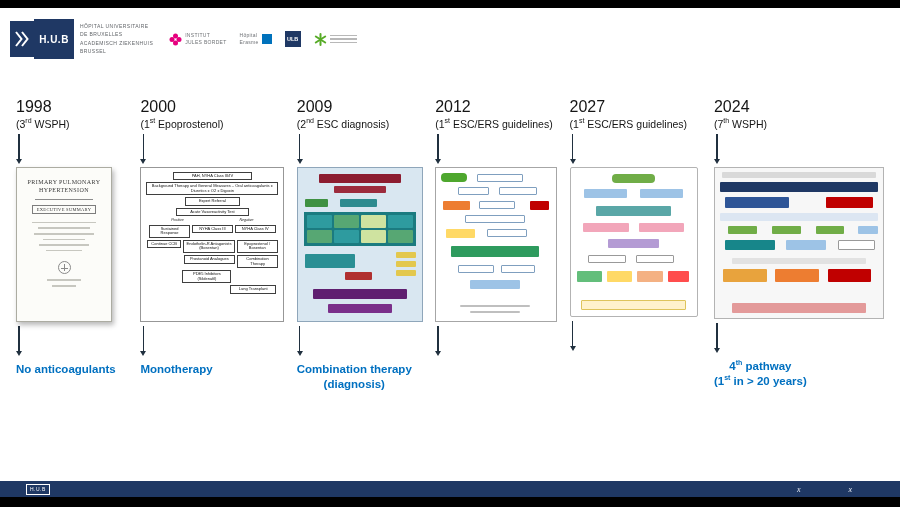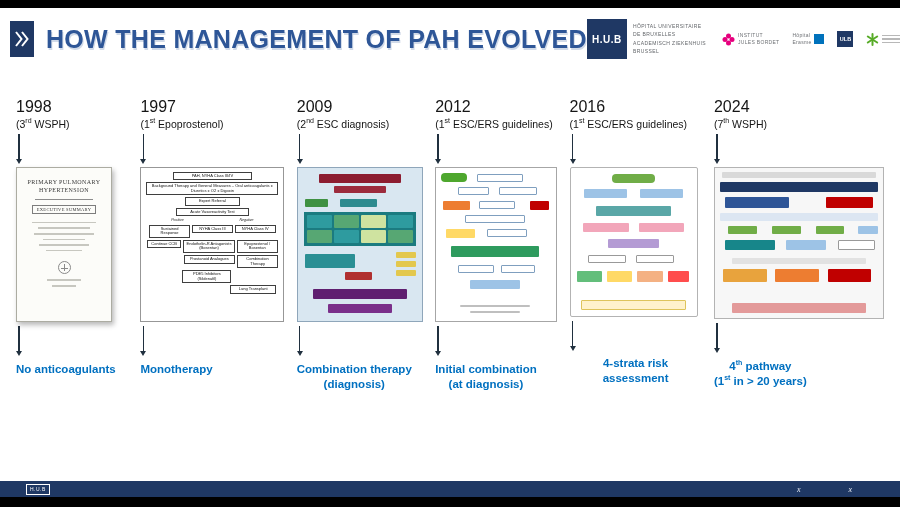--- a/index.html
+++ b/index.html
@@ -94,21 +94,20 @@
 
 <div class="slide">
 
   <header class="topbar">
     <span class="chev">
       <svg width="14" height="16" viewBox="0 0 14 16">
         <path d="M1 1 L6.5 8 L1 15" stroke="#fff" stroke-width="2" fill="none"></path>
         <path d="M7 1 L12.5 8 L7 15" stroke="#fff" stroke-width="2" fill="none"></path>
       </svg>
     </span>
-    <h1 class="title">HOW THE MANAGEMENT OF PAH EVOLVED</h1>
 
     <div class="hub-lockup">
       <span class="hub-square">H.U.B</span>
       <span class="hub-lines">
         <span>HÔPITAL UNIVERSITAIRE</span>
         <span>DE BRUXELLES</span>
         <span>ACADEMISCH ZIEKENHUIS</span>
         <span>BRUSSEL</span>
       </span>
     </div>
@@ -179,21 +178,21 @@
           <i class="shaft"></i>
           <i class="head"></i>
         </div>
       <div class="caption">
         <div><span>No anticoagulants</span><sup></sup><span></span></div>
         <div><span></span><sup></sup><span></span></div>
       </div>
     </div>
 
     <div class="col c2">
-      <div class="year">1997</div>
+      <div class="year">2000</div>
       <div class="sub"><span>(1</span><sup>st</sup><span> Epoprostenol)</span></div>
       <div class="arrow">
           <i class="shaft"></i>
           <i class="head"></i>
         </div>
       <div class="thumb t2004">
         <span class="fb" style="width:58%">PAH, NYHA Class III/IV</span>
         <span class="fb" style="width:97%">Background Therapy and General Measures – Oral anticoagulants ± Diuretics ± O2 ± Digoxin</span>
         <span class="fb" style="width:40%">Expert Referral</span>
         <span class="fb" style="width:54%">Acute Vasoreactivity Test</span>
@@ -292,28 +291,24 @@
         <i class="bk wb" style="top:97px;left:18%;width:30%;height:8px"></i>
         <i class="bk wb" style="top:97px;left:54%;width:28%;height:8px"></i>
         <i class="bk" style="top:112px;left:28%;width:42%;height:9px;background:#9dc3e6"></i>
         <i class="bk" style="bottom:14px;left:20%;width:58%;height:2px;background:#bfbfbf"></i>
         <i class="bk" style="bottom:8px;left:28%;width:42%;height:2px;background:#bfbfbf"></i>
       </div>
       <div class="arrow">
           <i class="shaft"></i>
           <i class="head"></i>
         </div>
-      <div class="caption">
-        <div><span>Initial combination</span><sup></sup><span></span></div>
-        <div><span>(at diagnosis)</span><sup></sup><span></span></div>
-      </div>
     </div>
 
     <div class="col c5">
-      <div class="year">2016</div>
+      <div class="year">2027</div>
       <div class="sub"><span>(1</span><sup>st</sup><span> ESC/ERS guidelines)</span></div>
       <div class="arrow">
           <i class="shaft"></i>
           <i class="head"></i>
         </div>
       <div class="thumb t2022">
         <i class="bk" style="top:6px;left:33%;width:34%;height:9px;background:#70ad47;border-radius:4px"></i>
         <i class="bk" style="top:21px;left:11%;width:34%;height:9px;background:#9dc3e6"></i>
         <i class="bk" style="top:21px;left:55%;width:34%;height:9px;background:#9dc3e6"></i>
         <i class="bk" style="top:38px;left:20%;width:60%;height:10px;background:#5aa7a7"></i>
@@ -325,24 +320,20 @@
         <i class="bk" style="top:103px;left:5%;width:20%;height:11px;background:#63be7b"></i>
         <i class="bk" style="top:103px;left:29%;width:20%;height:11px;background:#ffd966"></i>
         <i class="bk" style="top:103px;left:53%;width:20%;height:11px;background:#f4b183"></i>
         <i class="bk" style="top:103px;left:77%;width:17%;height:11px;background:#ff4d4d"></i>
         <i class="bk" style="bottom:6px;left:8%;width:84%;height:10px;background:#fff2cc;border:1px solid #dec45c"></i>
       </div>
       <div class="arrow">
           <i class="shaft"></i>
           <i class="head"></i>
         </div>
-      <div class="caption">
-        <div><span>4-strata risk assessment</span><sup></sup><span></span></div>
-        <div><span></span><sup></sup><span></span></div>
-      </div>
     </div>
 
     <div class="col c6">
       <div class="year">2024</div>
       <div class="sub"><span>(7</span><sup>th</sup><span> WSPH)</span></div>
       <div class="arrow">
           <i class="shaft"></i>
           <i class="head"></i>
         </div>
       <div class="thumb t2024">

